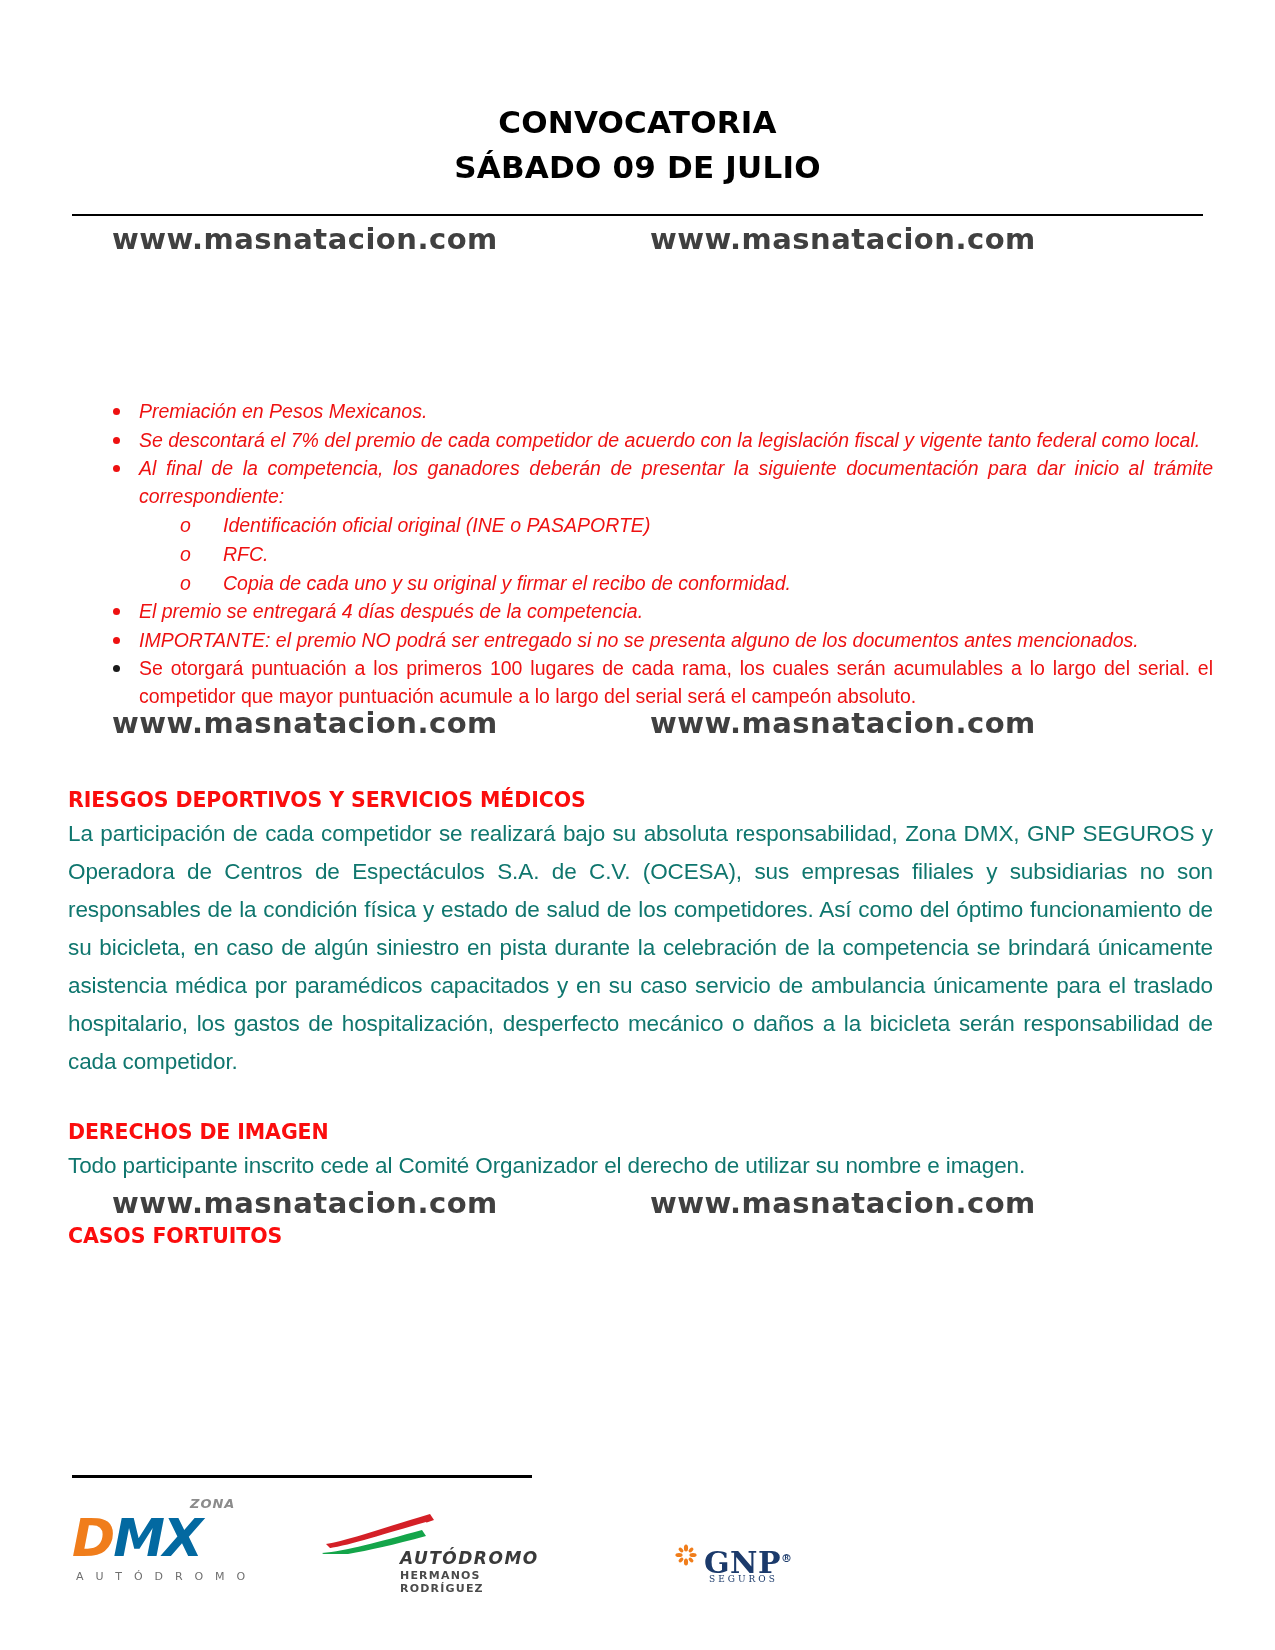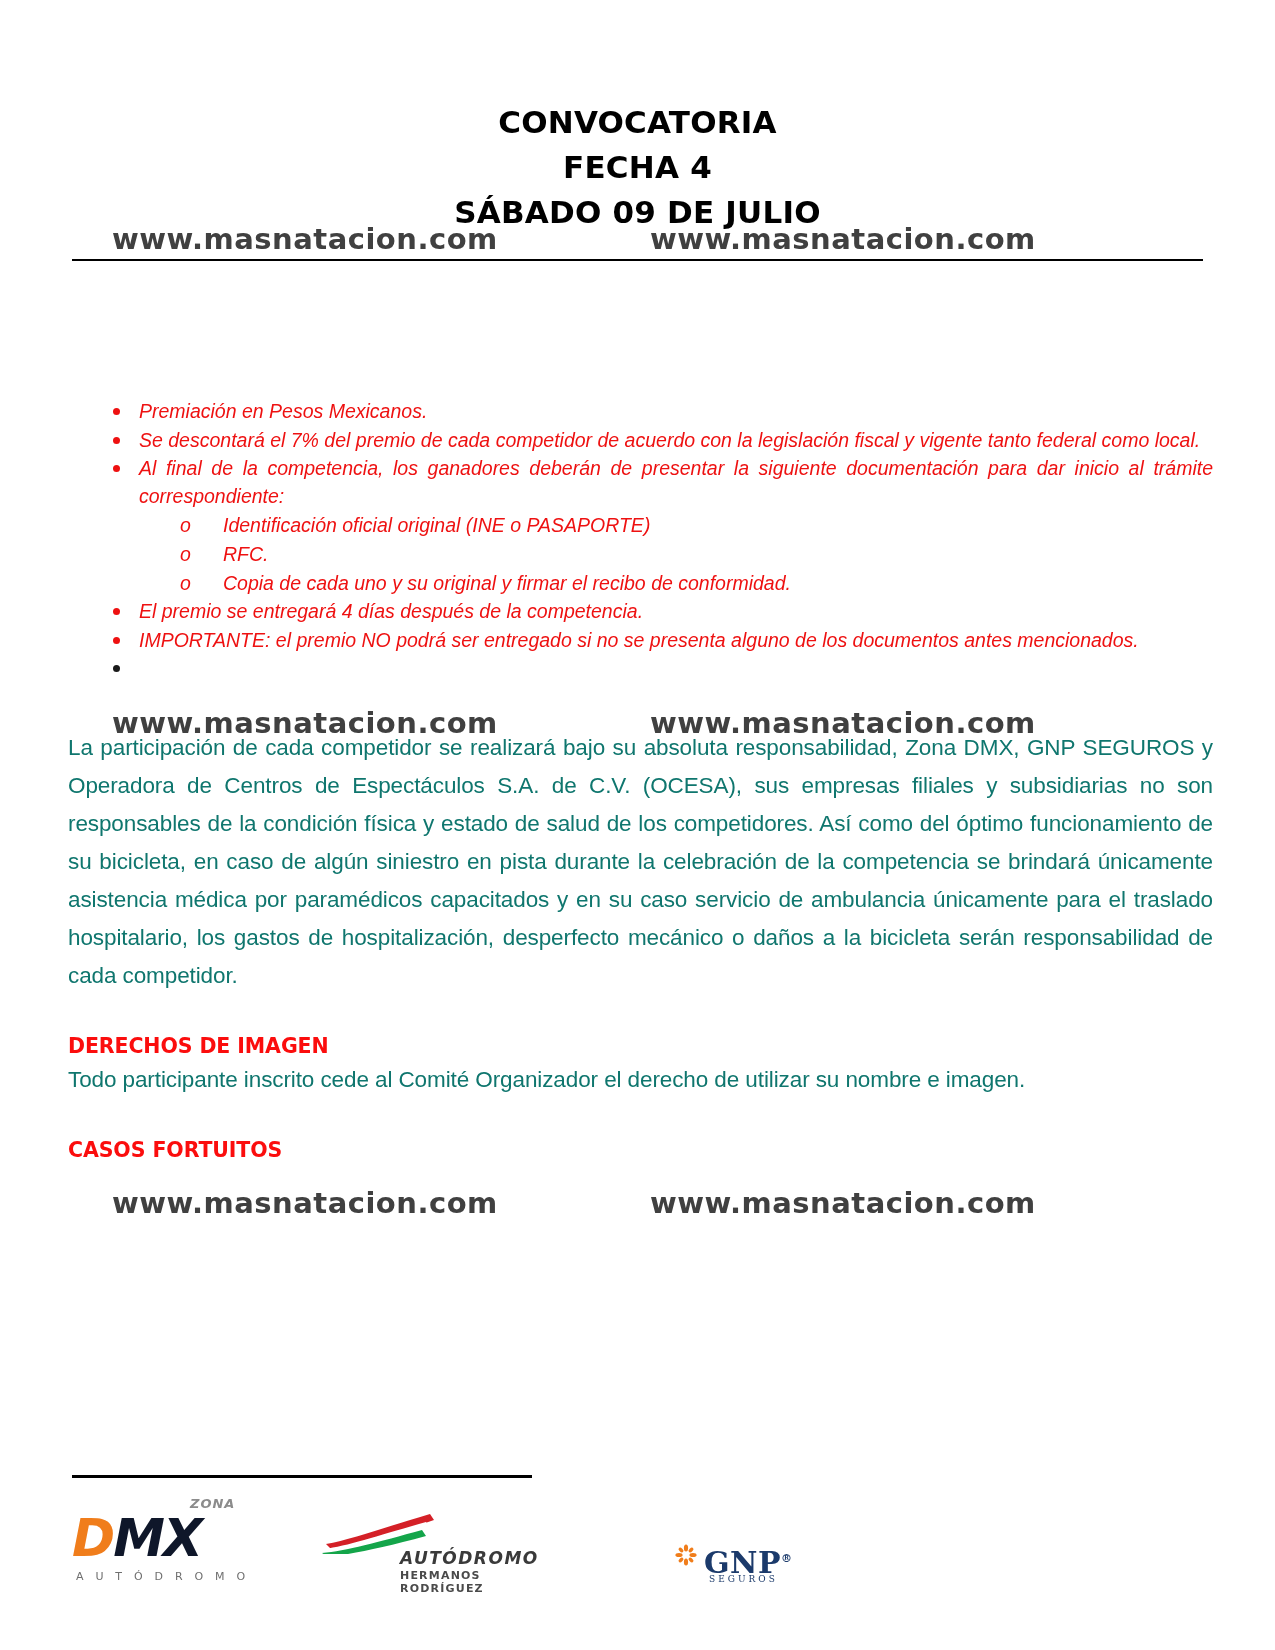--- a/index.html
+++ b/index.html
@@ -192,21 +192,21 @@
     position: absolute;
     left: 0; top: 16px;
     font-family: "DejaVu Sans", sans-serif;
     font-style: italic;
     font-weight: 700;
     font-size: 52px;
     letter-spacing: -2px;
     line-height: 52px;
   }
   .dmx-d { color: #f07d1b; }
-  .dmx-mx { color: #0f172a; }
+  .dmx-mx { color: #0369a1; }
   .dmx-sub {
     position: absolute;
     left: 4px; top: 74px;
     font-family: "DejaVu Sans", sans-serif;
     font-size: 11px;
     color: #6f6f6f;
     letter-spacing: 4.2px;
   }
 
   
@@ -289,21 +289,20 @@
     <div class="watermark" style="left:112px; top:222px;">www.masnatacion.com</div>
     <div class="watermark" style="left:650px; top:222px;">www.masnatacion.com</div>
     <div class="watermark" style="left:112px; top:706px;">www.masnatacion.com</div>
     <div class="watermark" style="left:650px; top:706px;">www.masnatacion.com</div>
     <div class="watermark" style="left:112px; top:1186px;">www.masnatacion.com</div>
     <div class="watermark" style="left:650px; top:1186px;">www.masnatacion.com</div>
   </div>
 
   <div class="header">
     <div class="header-title">CONVOCATORIA</div>
-    <div class="header-title">FECHA 4</div>
     <div class="header-title">SÁBADO 09 DE JULIO</div>
     <div class="header-rule"></div>
   </div>
 
   <div class="content">
 
     <ul class="bullets">
       <li class="bullet">
         <span class="dot"></span>
         <span>Premiación en Pesos Mexicanos.</span>
@@ -335,26 +334,28 @@
       <li class="bullet">
         <span class="dot"></span>
         <span>El premio se entregará 4 días después de la competencia.</span>
       </li>
       <li class="bullet">
         <span class="dot"></span>
         <span>IMPORTANTE: el premio NO podrá ser entregado si no se presenta alguno de los documentos antes mencionados.</span>
       </li>
       <li class="bullet plain">
         <span class="dot"></span>
+        <span>Se otorgará puntuación a los primeros 100 lugares de cada rama, los cuales serán acumulables a lo largo del serial. el competidor que mayor puntuación acumule a lo largo del serial será el campeón absoluto.</span>
       </li>
     </ul>
 
     <div class="gap-lg"></div>
 
     <div class="section">
+      <div class="section-heading">RIESGOS DEPORTIVOS Y SERVICIOS MÉDICOS</div>
       <div class="section-body">La participación de cada competidor se realizará bajo su absoluta responsabilidad, Zona DMX, GNP SEGUROS y Operadora de Centros de Espectáculos S.A. de C.V.  (OCESA), sus empresas filiales y subsidiarias no son responsables de la condición física y estado de salud de los competidores. Así como del óptimo funcionamiento de su bicicleta, en caso de algún siniestro en pista durante la celebración de la competencia se brindará únicamente asistencia médica por paramédicos capacitados y en su caso servicio de ambulancia únicamente para el traslado hospitalario, los gastos de hospitalización, desperfecto mecánico o daños a la bicicleta serán responsabilidad de cada competidor.</div>
     </div>
 
     <div class="gap-md"></div>
 
     <div class="section">
       <div class="section-heading">DERECHOS DE IMAGEN</div>
       <div class="section-body">Todo participante inscrito cede al Comité Organizador el derecho de utilizar su nombre e imagen.</div>
     </div>
 

